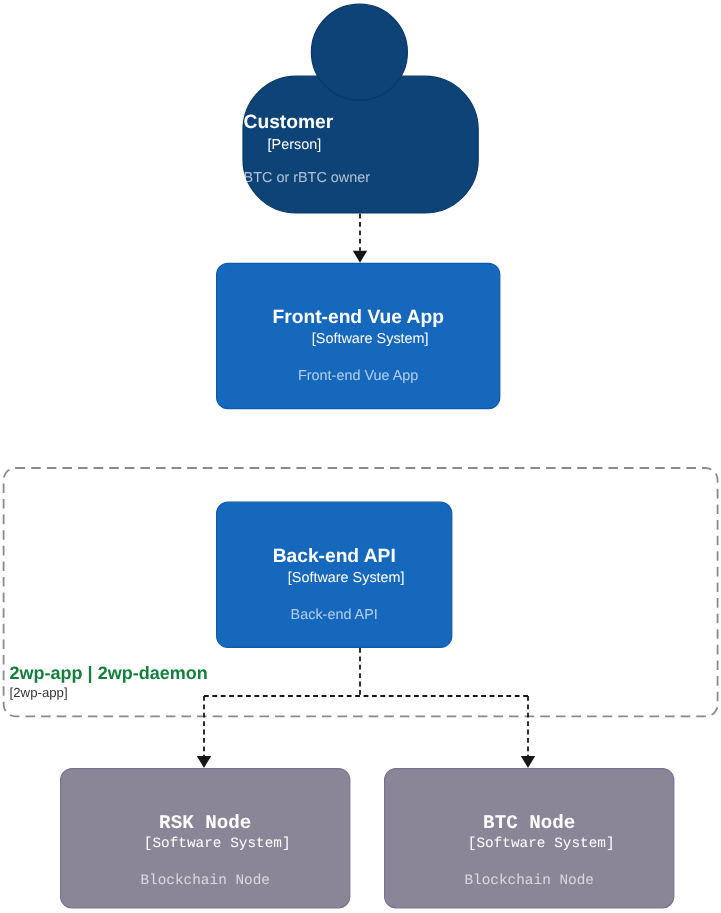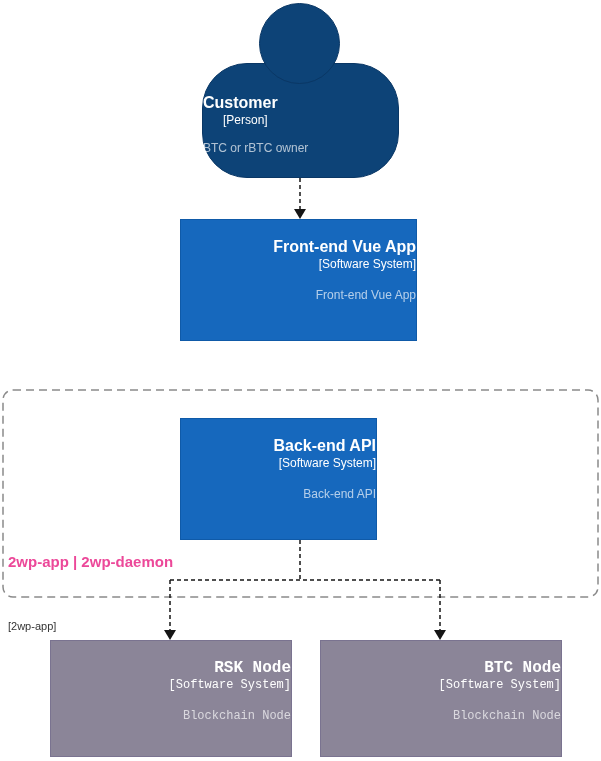--- a/index.html
+++ b/index.html
@@ -19,24 +19,24 @@
   #connector-layer {
     position: absolute;
     left: 0; top: 0;
     width: 601px; height: 761px;
     pointer-events: none;
   }
   
   .node {
     position: absolute;
     box-sizing: border-box;
-    border-radius: 0;
+    border-radius: 10px;
     color: #ffffff;
-    text-align: right;
-    padding-top: 17px;
+    text-align: center;
+    padding-top: 35px;
   }
   .node.system {
     background: var(--system-fill, #1668bd);
     border: 1px solid var(--system-stroke, #0f5aa8);
   }
   .node.external {
     background: var(--external-fill, #8b8598);
     border: 1px solid var(--external-stroke, #7a7390);
     font-family: Liberation Mono, monospace;
   }
@@ -84,28 +84,27 @@
   
   .boundary-label {
     position: absolute;
     left: 8px;
     top: 553px;
     z-index: 3;
   }
   .boundary-title {
     font-size: 15px;
     font-weight: bold;
-    color: #ec4899;
+    color: #15803d;
     line-height: 18px;
   }
   .boundary-subtitle {
     font-size: 11px;
     color: #333333;
     line-height: 14px;
-    margin-top: 48px;
   }
   
   #node-frontend { left: 180px; top: 219px; width: 237px; height: 122px; }
   #node-backend  { left: 180px; top: 418px; width: 197px; height: 122px; z-index: 3; }
   #node-rsk      { left: 50px;  top: 640px; width: 242px; height: 117px; }
   #node-btc      { left: 320px; top: 640px; width: 242px; height: 117px; }
 </style>
 </head>
 <body>
 

